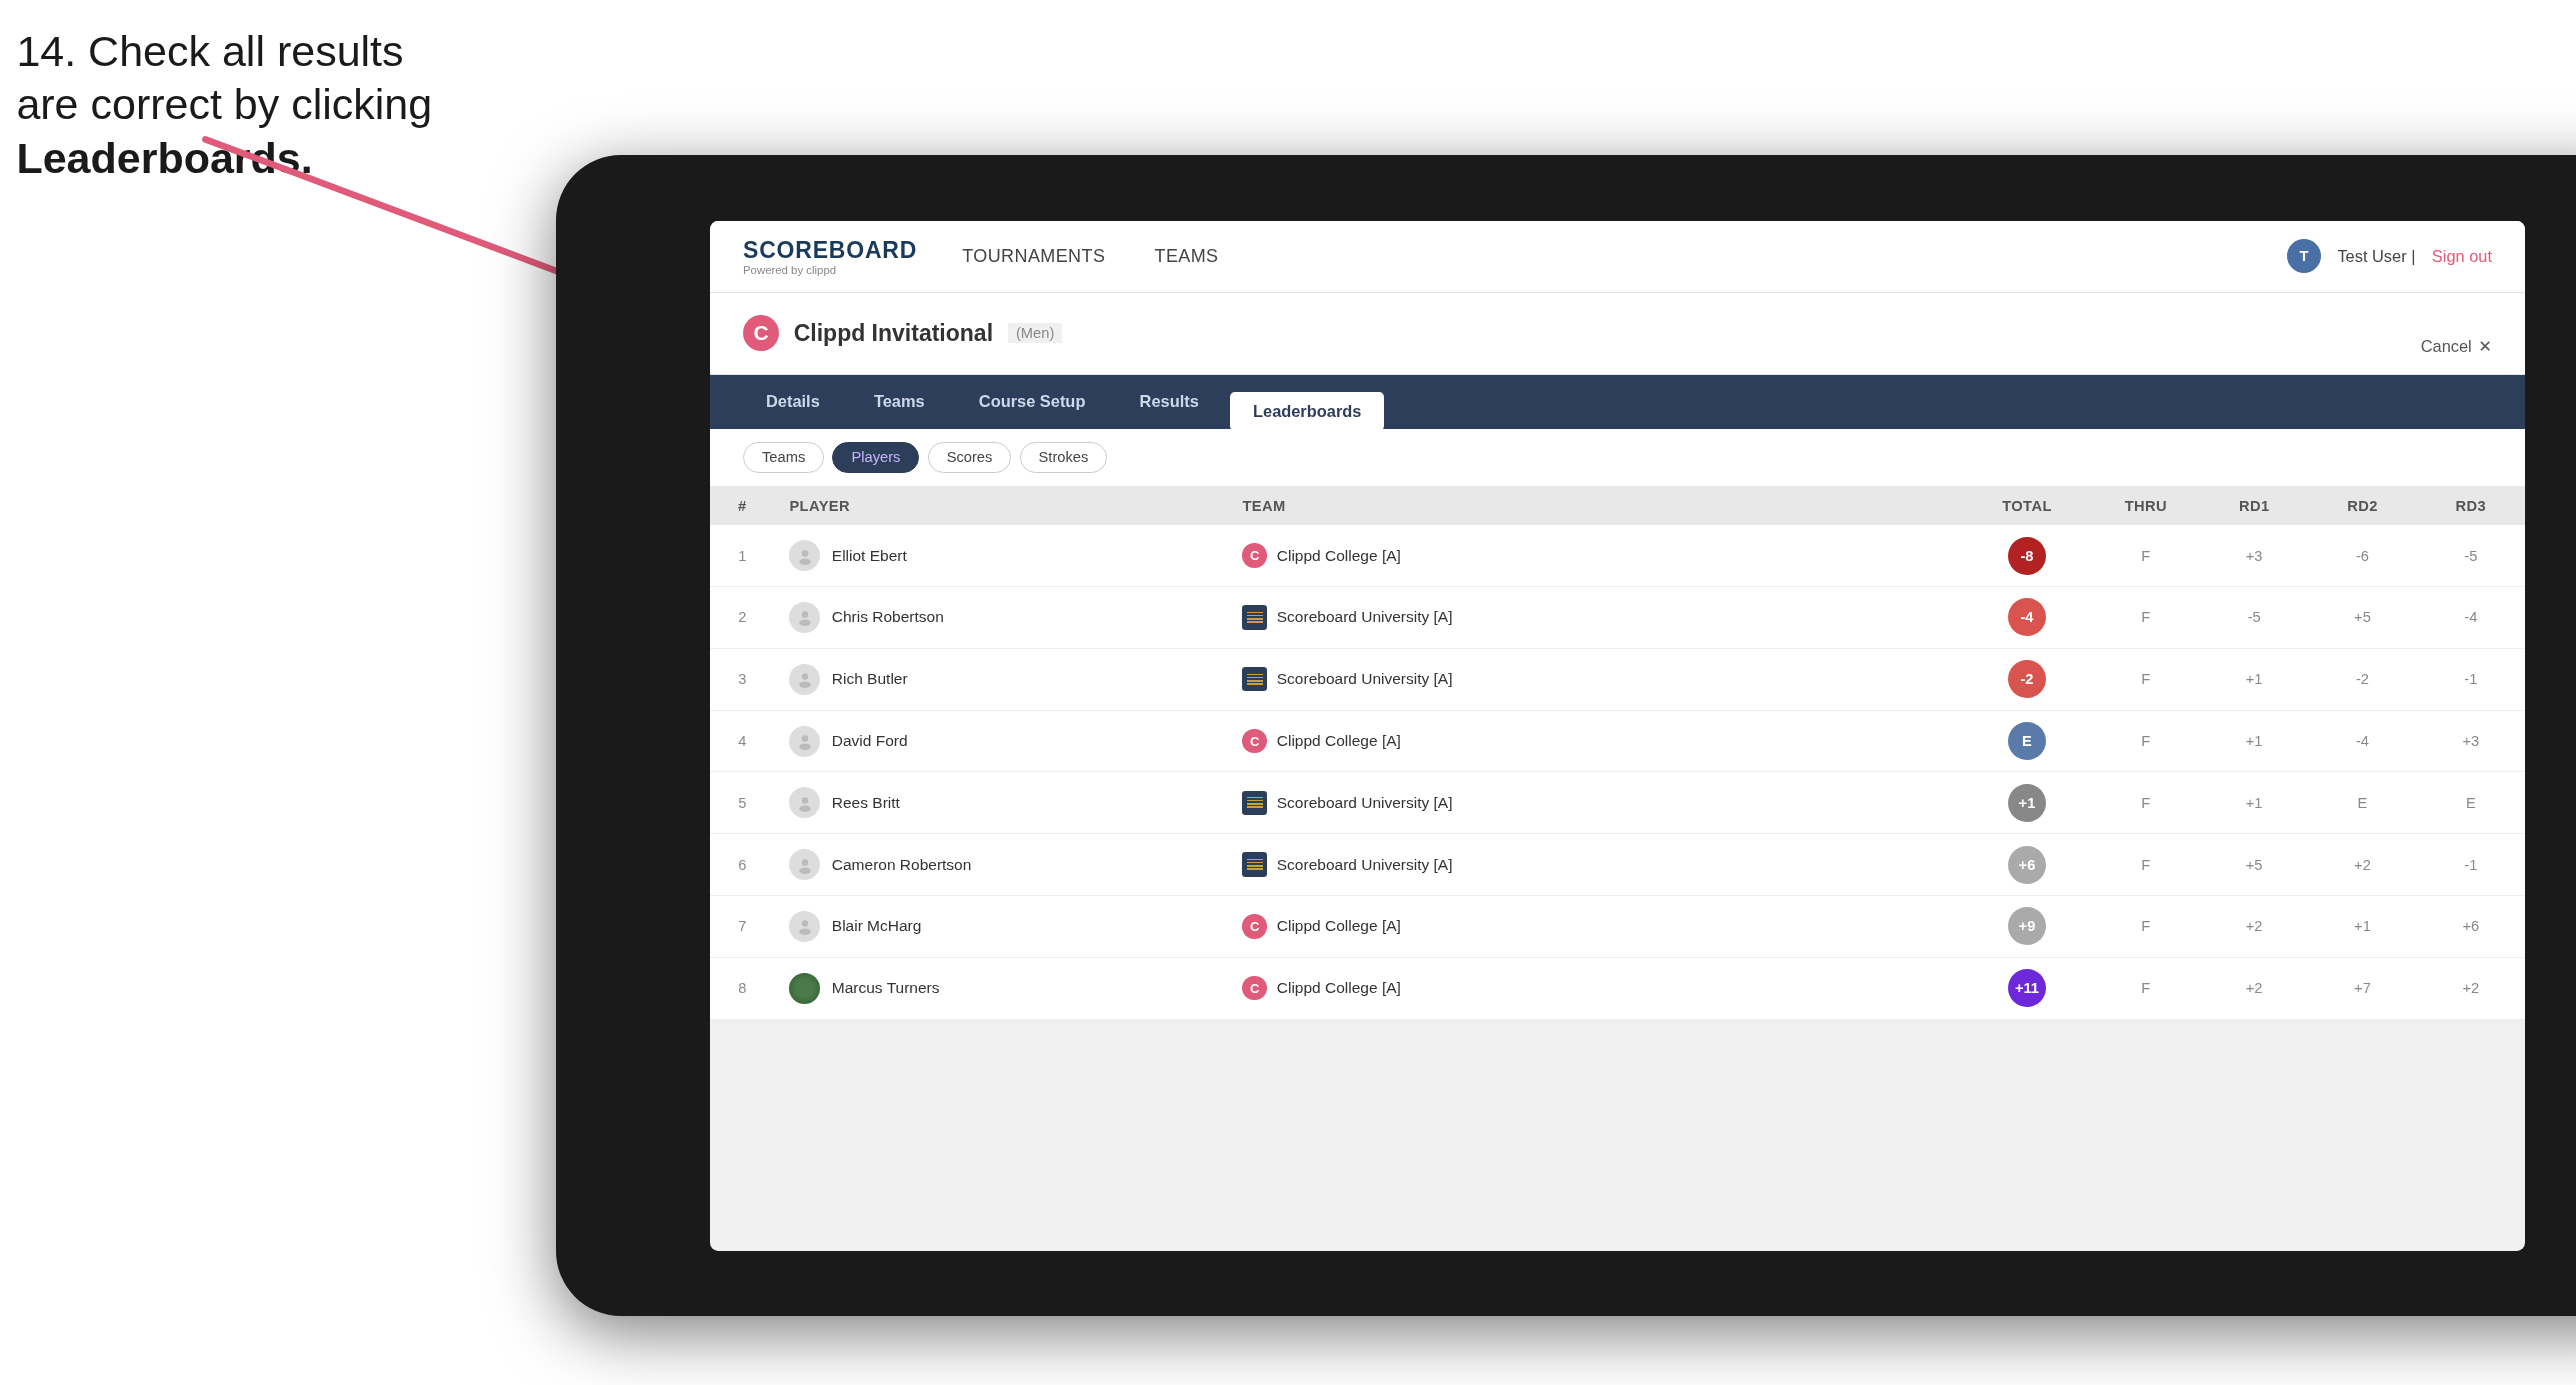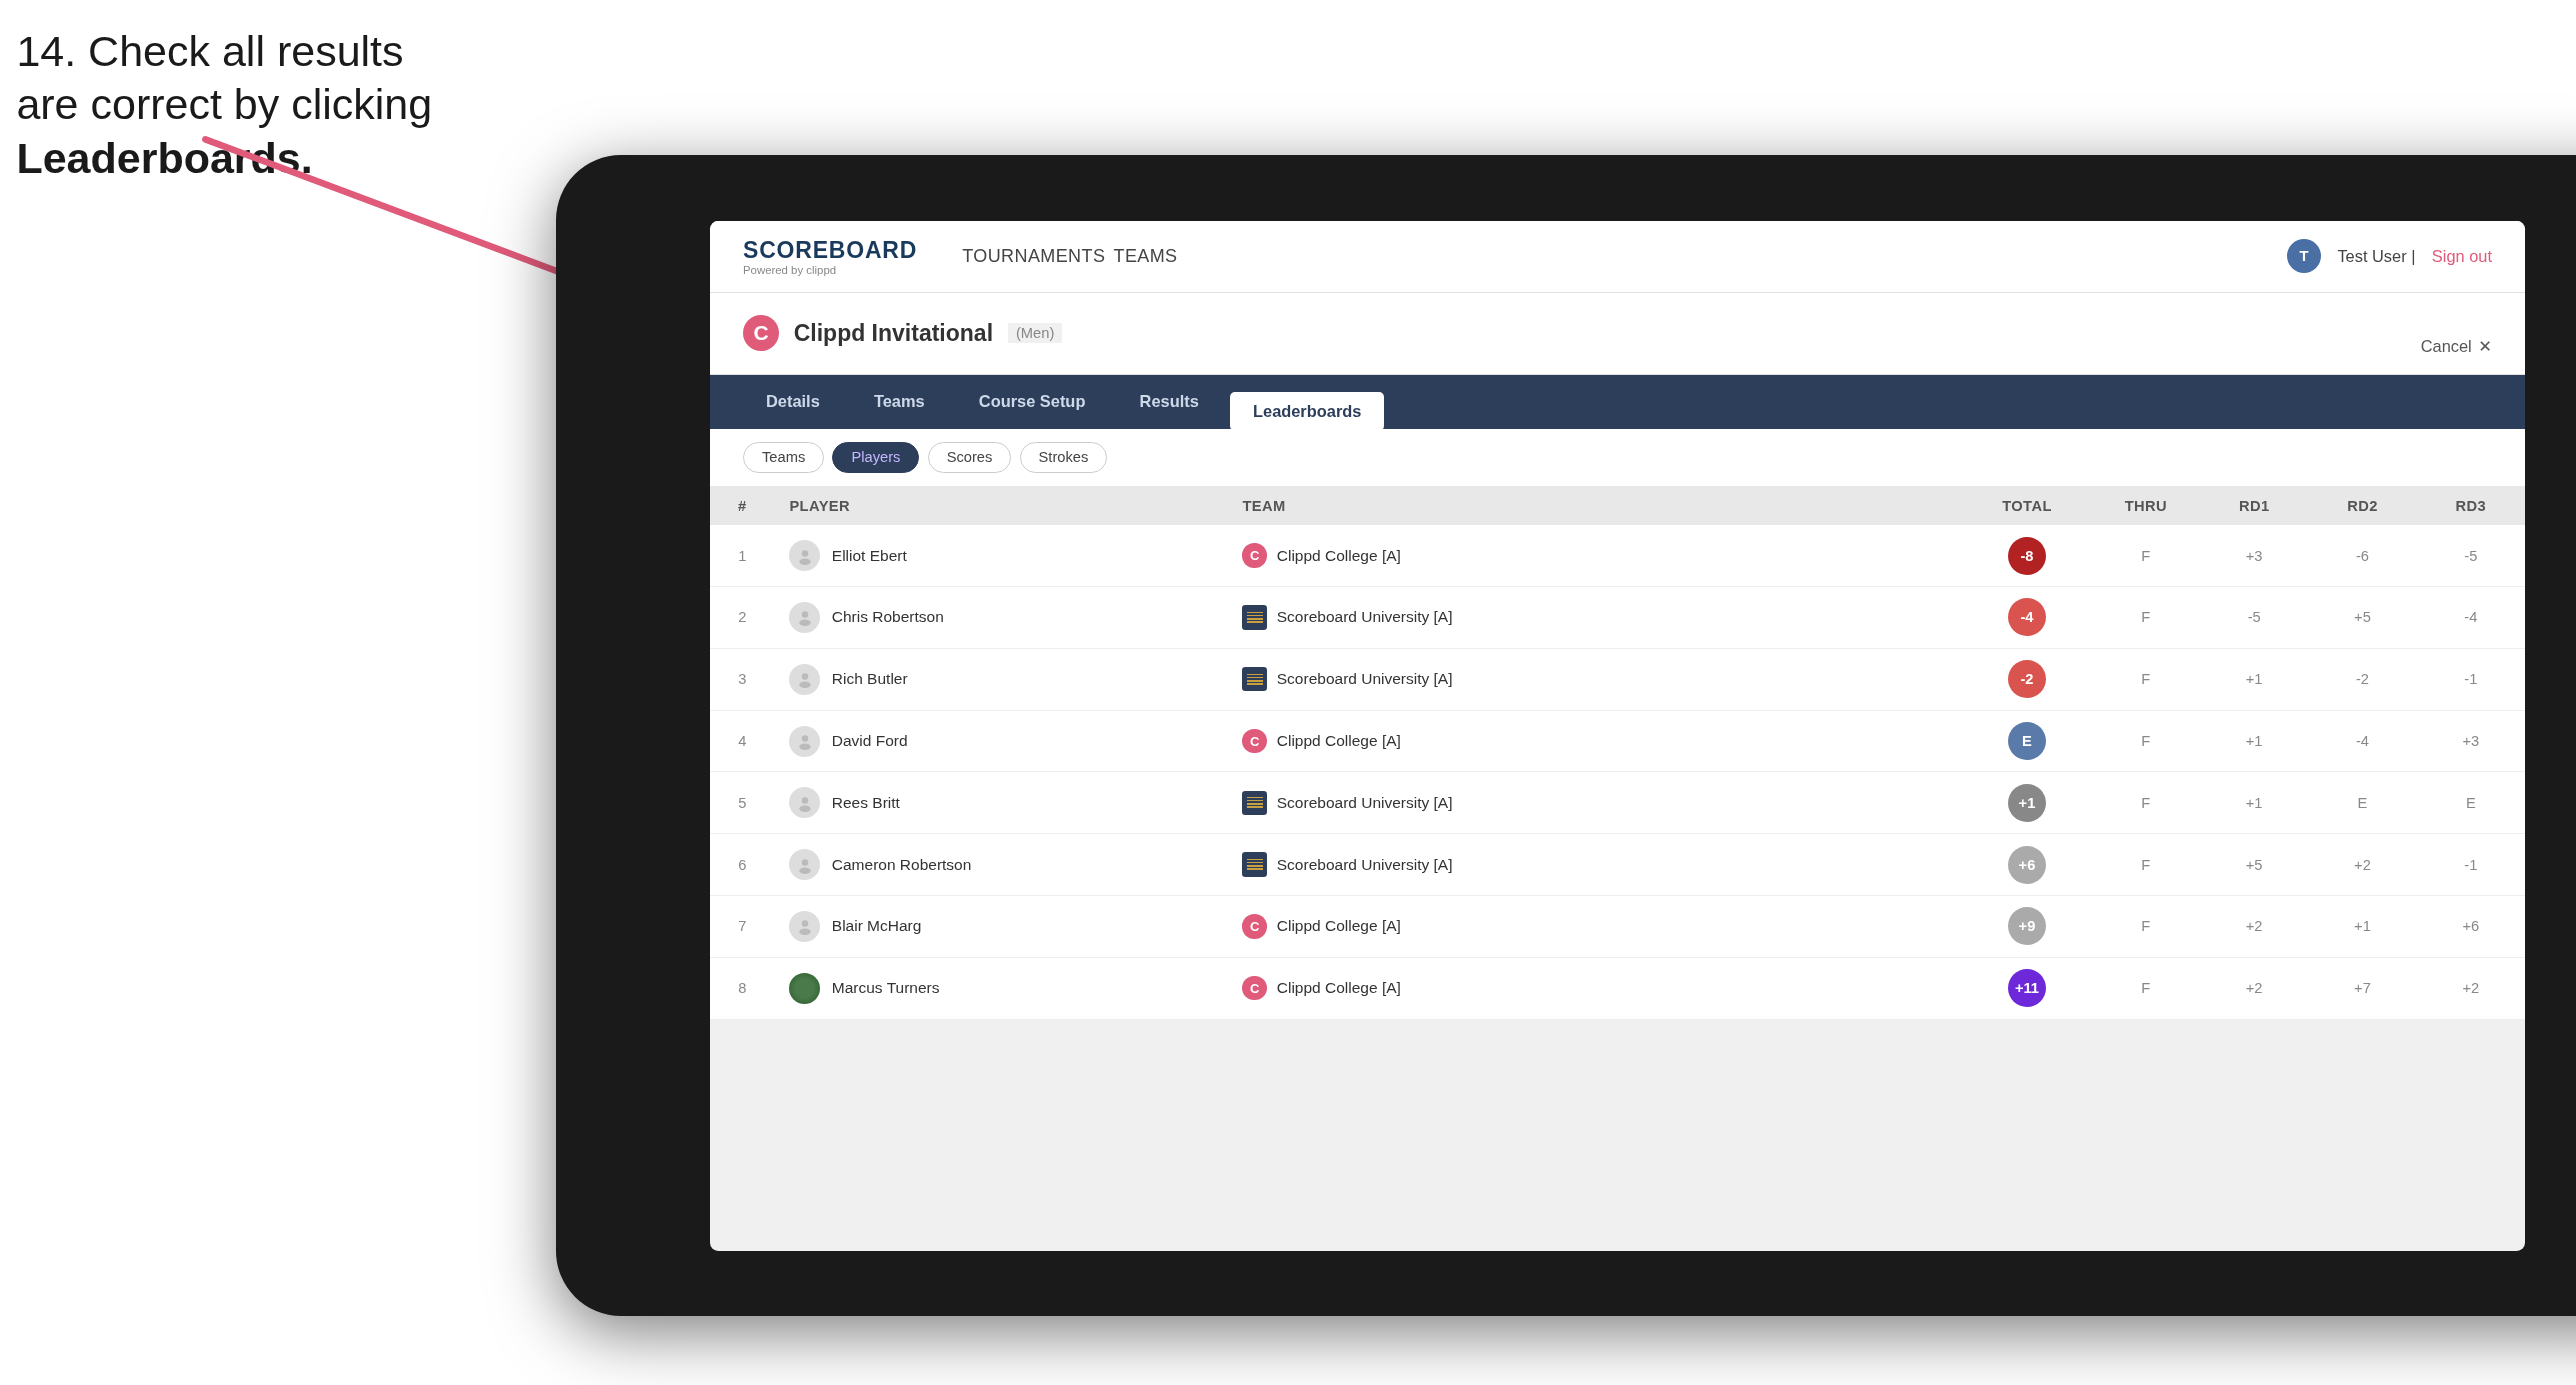--- a/index.html
+++ b/index.html
@@ -71,20 +71,21 @@
       color: #1a3a5c;
       text-transform: uppercase;
     }
     .brand-logo .powered-by {
       font-size: 11.4px;
       color: #888;
     }
 
     .nav-links {
       display: flex;
+      gap: 41px;
       flex: 1;
     }
     .nav-link {
       font-size: 18px;
       color: #444;
       text-decoration: none;
       font-weight: 500;
       letter-spacing: 0.4px;
       text-transform: uppercase;
       cursor: pointer;

